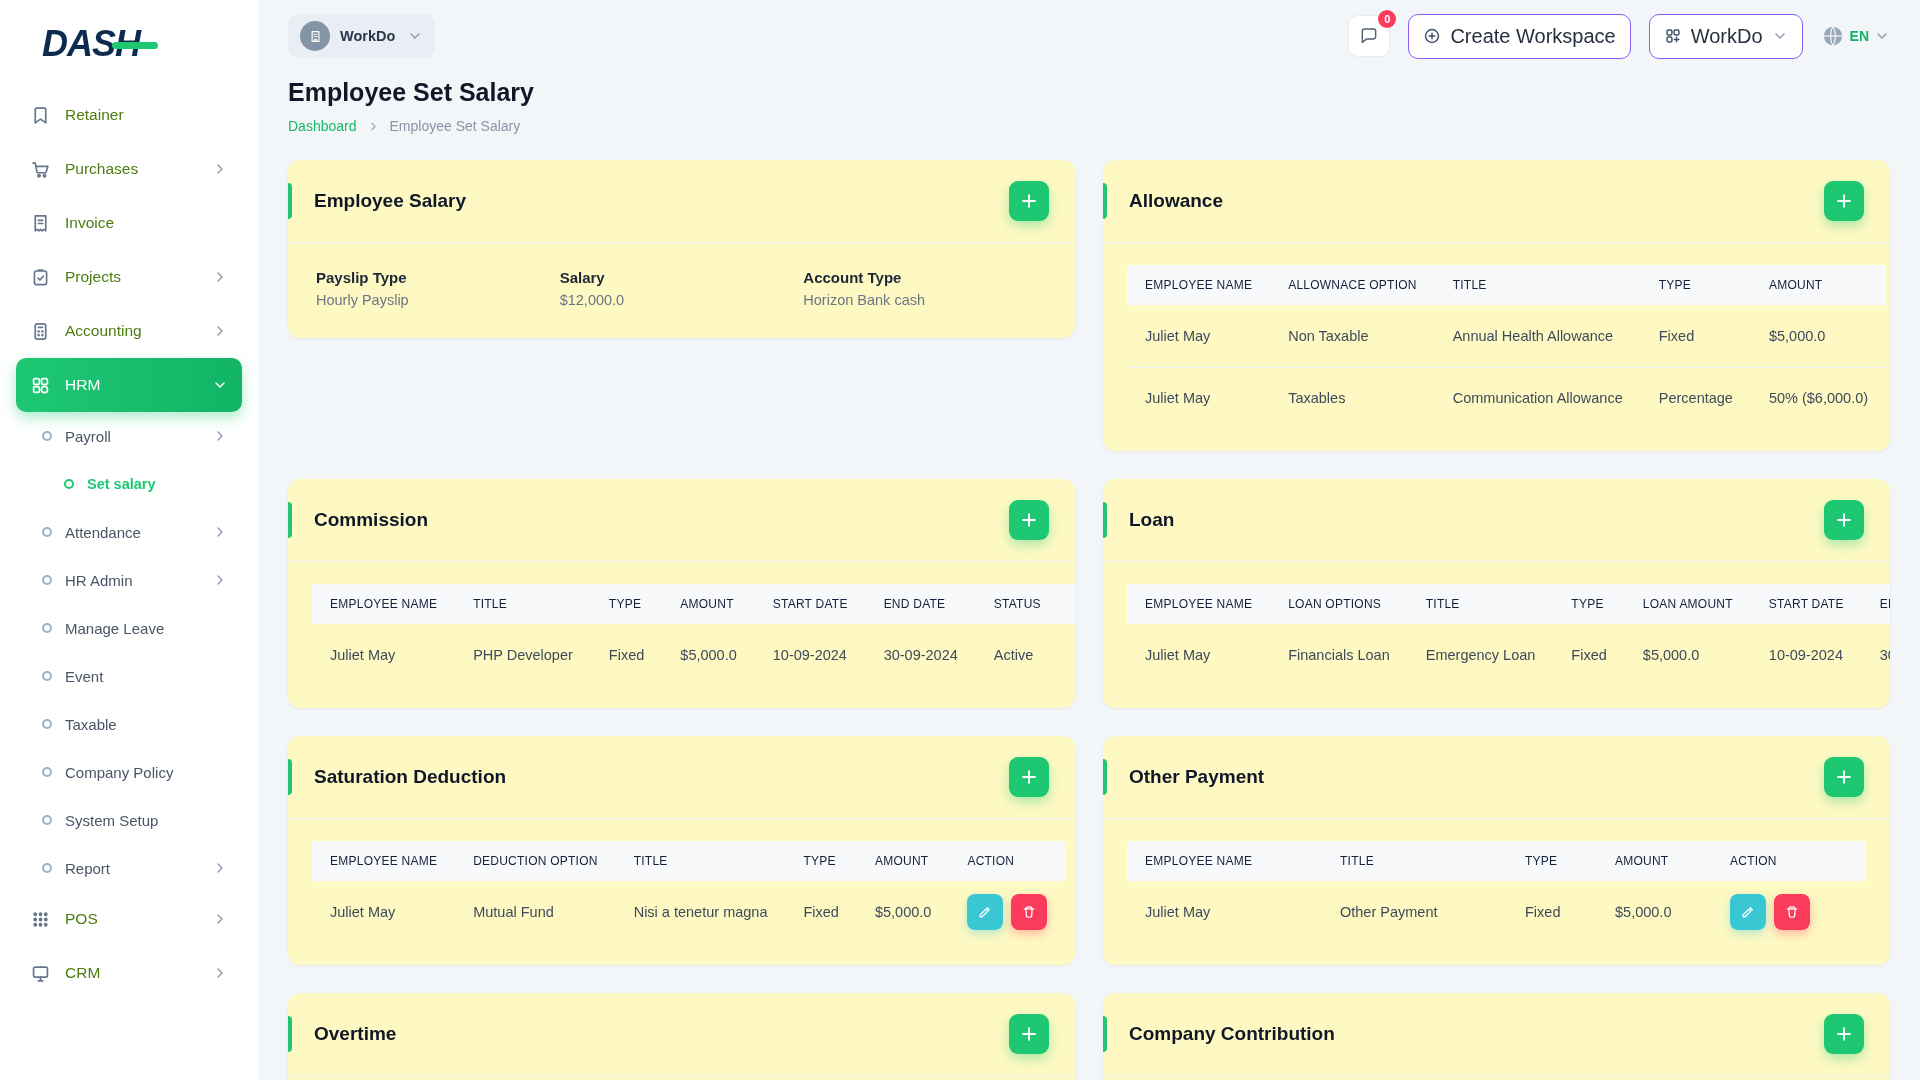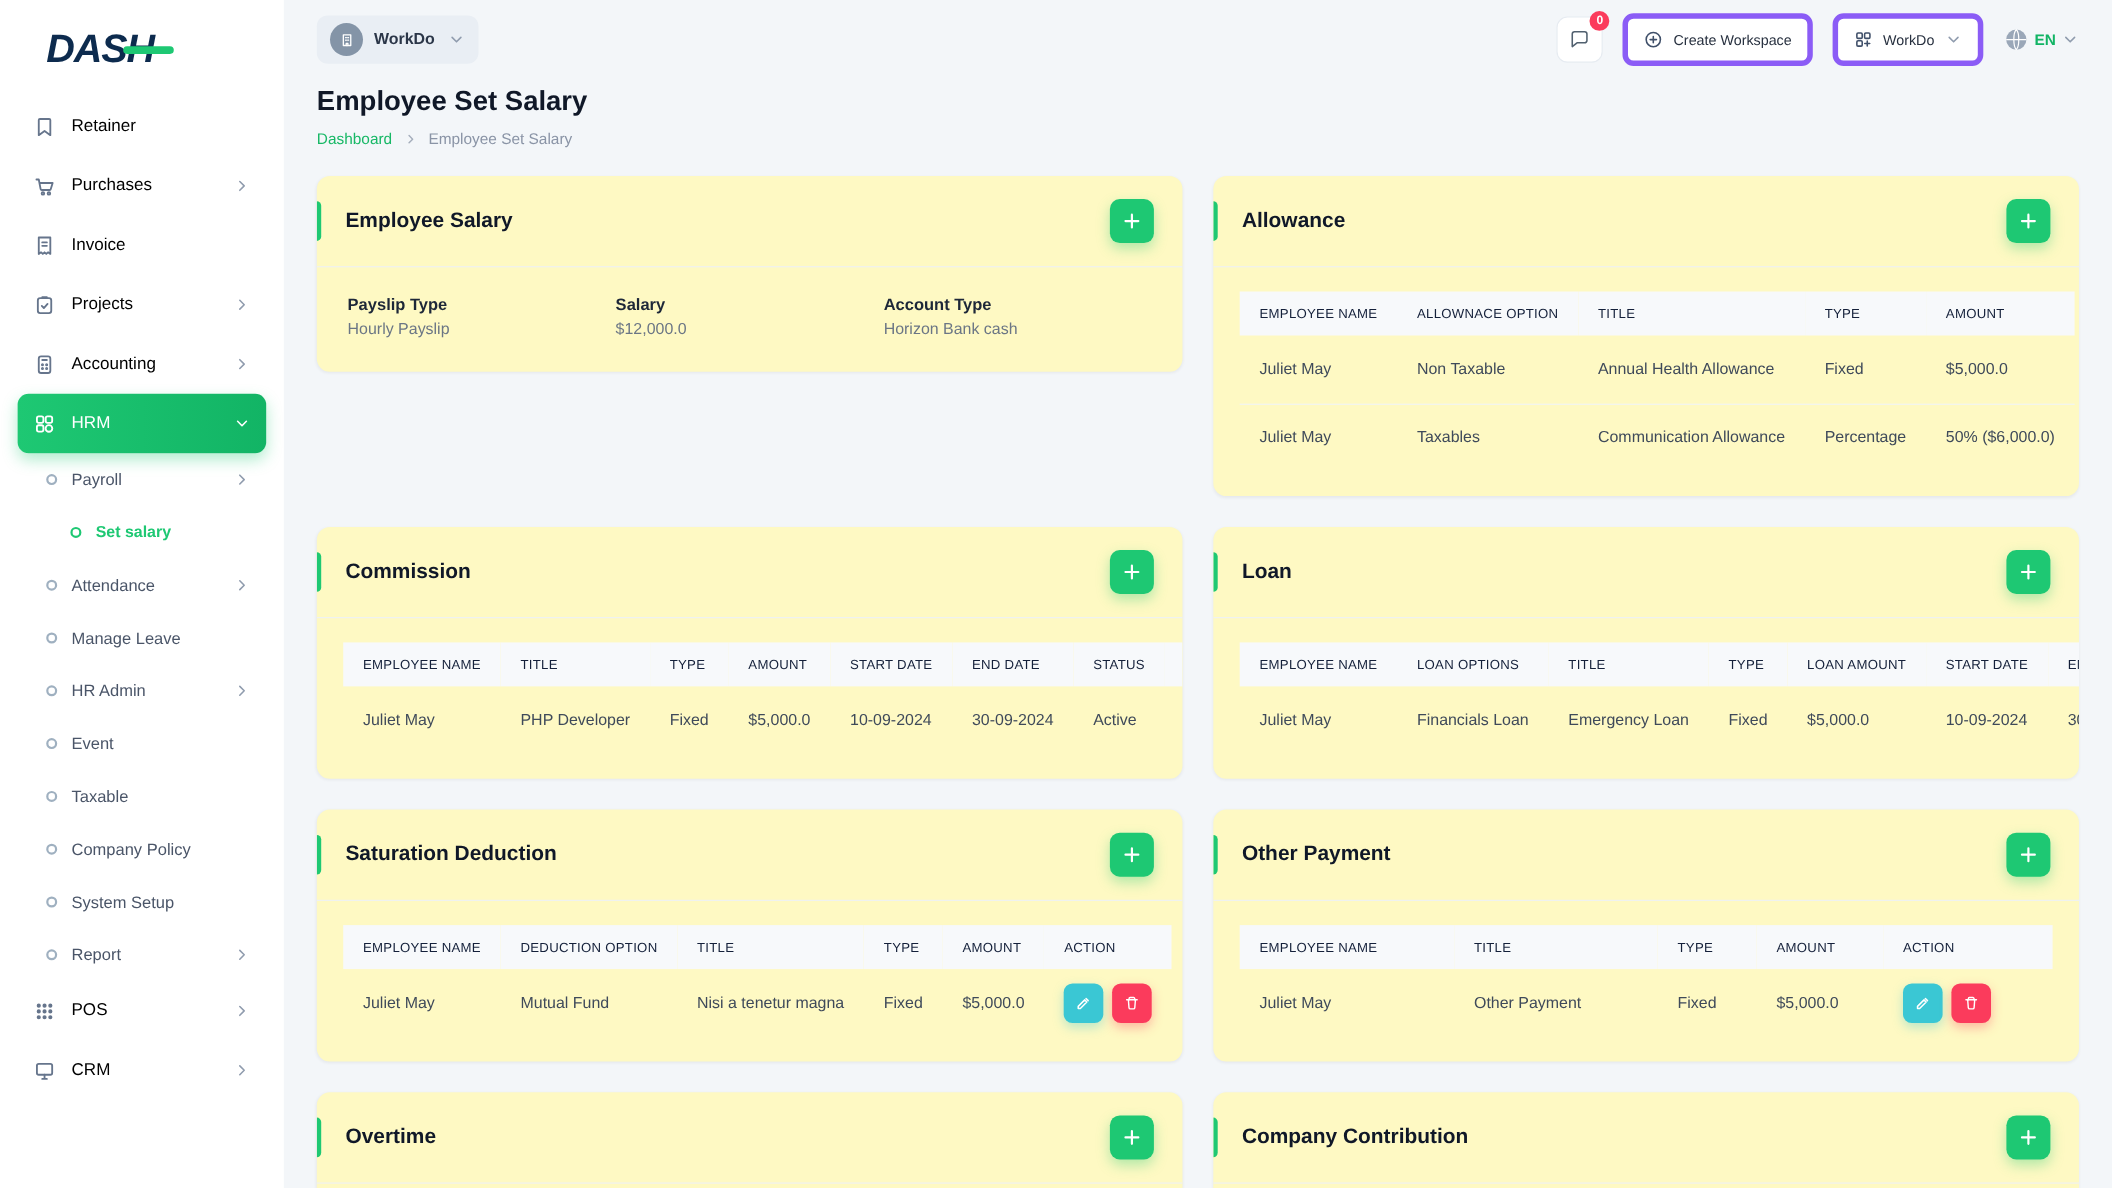--- a/index.html
+++ b/index.html
@@ -10,21 +10,21 @@
     --ink:#101828;--muted:#6b7685;--line:#eef1f5;
   }
   .app{display:flex;width:1920px;height:1080px}
 
   
   .sidebar{width:258px;background:#fff;flex:none;height:100%;padding:0 16px;overflow:hidden}
   .logo{position:relative;height:88px;display:flex;align-items:center;padding-left:26px;cursor:pointer}
   .logo-text{font-weight:800;font-style:italic;font-size:36px;letter-spacing:-1px;color:#0d2b4e}
   .logo-dash{position:absolute;left:96px;top:42px;width:46px;height:7px;border-radius:4px;background:var(--green)}
   .nav-item{display:flex;align-items:center;gap:14px;height:54px;padding:0 14px;border-radius:10px;
-            color:#000000;font-size:15.5px;font-weight:500;cursor:pointer;text-decoration:none}
+            color:#4d7c0f;font-size:15.5px;font-weight:500;cursor:pointer;text-decoration:none}
   .nav-ic{width:21px;height:21px;color:#66758c;flex:none}
   .nav-ic svg,.chev svg,.ic svg{display:block;width:100%;height:100%}
   .chev{width:16px;height:16px;margin-left:auto;color:#909cae;flex:none}
   .nav-item.active{background:linear-gradient(90deg,#1ec873,#12b465);color:#fff;box-shadow:0 6px 14px rgba(30,200,115,.35)}
   .nav-item.active .nav-ic,.nav-item.active .chev{color:#fff}
   .nav-sub{display:flex;align-items:center;gap:13px;height:48px;padding:0 14px 0 26px;color:#4a5568;
            font-size:15px;cursor:pointer;text-decoration:none}
   .nav-sub .ring{width:10px;height:10px;border:2px solid #9fb0c0;border-radius:50%;flex:none}
   .nav-sub.lvl2{padding-left:48px;font-size:14.5px}
   .nav-sub.current{color:var(--green);font-weight:600}
@@ -36,22 +36,22 @@
   .ws-switch{display:flex;align-items:center;gap:10px;background:#e9eef4;border-radius:10px;padding:7px 12px;cursor:pointer}
   .ws-avatar{width:30px;height:30px;border-radius:50%;background:#8494a7;display:flex;align-items:center;justify-content:center;color:#fff}
   .ws-avatar .ic{width:15px;height:15px}
   .ws-name{font-size:14.5px;font-weight:600;color:#2b3648}
   .spacer{flex:1}
   .icon-btn{position:relative;width:42px;height:42px;background:#fff;border:1px solid #e6ebf1;border-radius:10px;
             display:flex;align-items:center;justify-content:center;color:#51606f;cursor:pointer}
   .icon-btn .ic{width:20px;height:20px}
   .badge{position:absolute;top:-6px;right:-7px;min-width:18px;height:18px;padding:0 4px;border-radius:9px;background:var(--pink);
          color:#fff;font-size:11px;font-weight:700;display:flex;align-items:center;justify-content:center}
-  .pill-btn{display:flex;align-items:center;gap:9px;background:#fff;border:5px solid #8b5cf6;border-radius:10px;
-            padding:10px 14px;font-size:13px;color:#27303f;font-weight:500;cursor:pointer}
+  .pill-btn{display:flex;align-items:center;gap:9px;background:#fff;border:1px solid #8b5cf6;border-radius:10px;
+            padding:10px 14px;font-size:20px;color:#27303f;font-weight:500;cursor:pointer}
   .pill-btn .ic{width:18px;height:18px;color:#40506a}
   .lang{display:flex;align-items:center;gap:5px;cursor:pointer}
   .lang .ic{width:24px;height:24px}
   .lang .code{color:var(--green-dark);font-weight:700;font-size:14px}
 
   
   .content{padding:6px 30px 0;min-width:0}
   .page-title{font-size:25px;font-weight:700;color:var(--ink)}
   .breadcrumb{display:flex;align-items:center;gap:10px;margin-top:11px;font-size:14px;color:#8a94a6}
   .breadcrumb a{color:#17b866;text-decoration:none;cursor:pointer}
@@ -218,31 +218,31 @@
         <span>Attendance</span>
         <span class="chev">
             <svg viewBox="0 0 20 20" fill="none" stroke="currentColor" stroke-width="1.8" stroke-linecap="round" stroke-linejoin="round">
               <path d="M7.5 5l5 5-5 5"></path>
             </svg>
           </span>
       </a>
 
       <a class="nav-sub">
         <span class="ring"></span>
+        <span>HR Admin</span>
+        <span class="chev">
+            <svg viewBox="0 0 20 20" fill="none" stroke="currentColor" stroke-width="1.8" stroke-linecap="round" stroke-linejoin="round">
+              <path d="M7.5 5l5 5-5 5"></path>
+            </svg>
+          </span>
+      </a>
+
+      <a class="nav-sub">
+        <span class="ring"></span>
         <span>Manage Leave</span>
-      </a>
-
-      <a class="nav-sub">
-        <span class="ring"></span>
-        <span>HR Admin</span>
-        <span class="chev">
-            <svg viewBox="0 0 20 20" fill="none" stroke="currentColor" stroke-width="1.8" stroke-linecap="round" stroke-linejoin="round">
-              <path d="M7.5 5l5 5-5 5"></path>
-            </svg>
-          </span>
       </a>
 
       <a class="nav-sub">
         <span class="ring"></span>
         <span>Event</span>
       </a>
 
       <a class="nav-sub">
         <span class="ring"></span>
         <span>Taxable</span>

